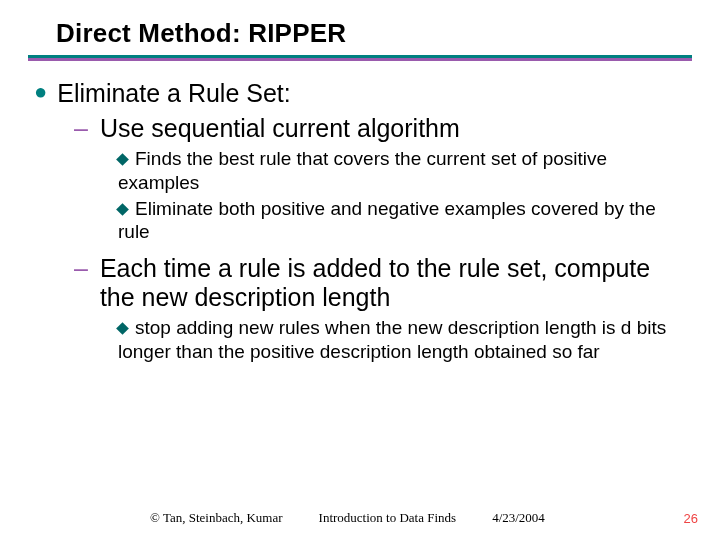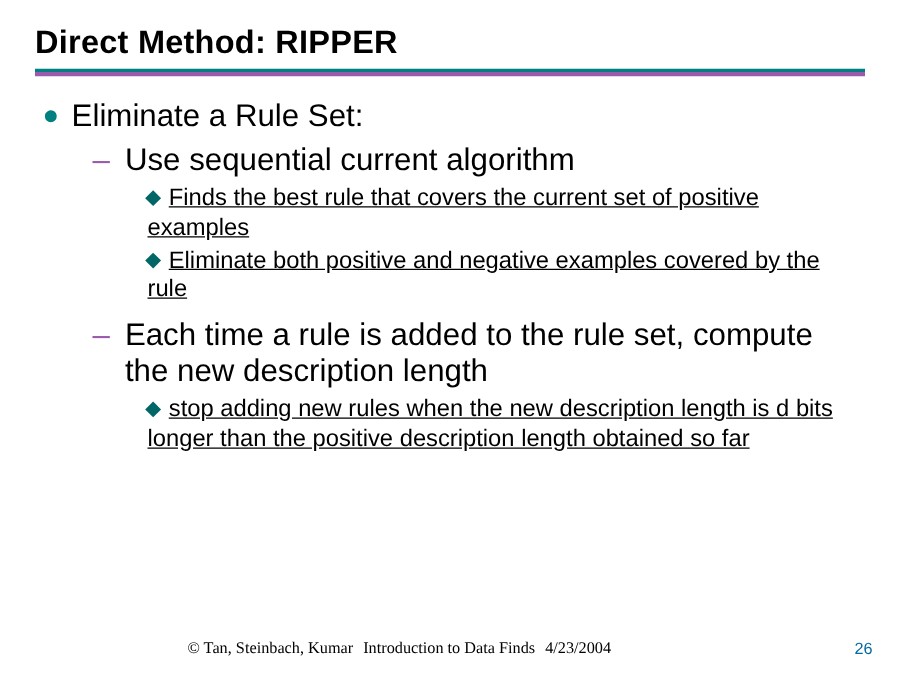--- a/index.html
+++ b/index.html
@@ -1,30 +1,30 @@
 <!DOCTYPE html>
 <html><head>
 <meta charset="utf-8">
 <style>
   * { margin: 0; padding: 0; box-sizing: border-box; }
   html, body { width: 720px; height: 540px; font-family: Arial, Helvetica, sans-serif; background: #fff; color: #000; }
   .slide { width: 720px; height: 540px; position: relative; padding: 18px 28px 0 28px; }
-  .title { font-family: Verdana, Geneva, sans-serif; font-weight: 700; font-size: 26px; letter-spacing: 0.2px; margin-bottom: 6px; }
+  .title { font-family: Verdana, Geneva, sans-serif; font-weight: 700; font-size: 26px; letter-spacing: 0.2px; margin-bottom: 6px; margin-left: 28px; }
   .rule { height: 6px; width: 100%; background: linear-gradient(to bottom, #008080 0 50%, #9a5bad 50% 100%); margin-bottom: 18px; }
   .body { padding: 0 6px 0 6px; }
   .l1 { display: flex; align-items: flex-start; font-size: 25px; margin-bottom: 6px; }
   .dot { color: #008080; font-size: 22px; line-height: 25px; margin-right: 10px; }
   .l2 { display: flex; align-items: flex-start; font-size: 25px; margin: 2px 0 4px 40px; }
   .dash { color: #9a5bad; font-size: 25px; margin-right: 12px; line-height: 28px; }
-  .l3wrap { margin: 2px 0 10px 84px; text-decoration: underline; }
+  .l3wrap { margin: 2px 0 10px 84px; }
   .l3 { font-size: 19px; line-height: 1.25; margin-bottom: 2px; }
   .diamond { display: inline-block; width: 9px; height: 9px; background: #006666; transform: rotate(45deg); margin-right: 8px; vertical-align: 1px; }
   .footer { position: absolute; left: 0; right: 0; bottom: 14px; display: flex; justify-content: space-between; align-items: center; padding: 0 22px 0 150px; font-size: 13px; font-family: "Times New Roman", Times, serif; }
-  .footer-left { display: flex; gap: 8px; }
-  .footer-right { color: #0369a1; font-family: Arial, sans-serif; }
+  .footer-left { display: flex; gap: 36px; }
+  .footer-right { color: #ef4444; font-family: Arial, sans-serif; }
 </style>
 </head>
 <body>
 
 <div class="slide">
   <div class="title">Direct Method: RIPPER</div>
   <div class="rule"></div>
 
   <div class="body">
     <div class="l1">

